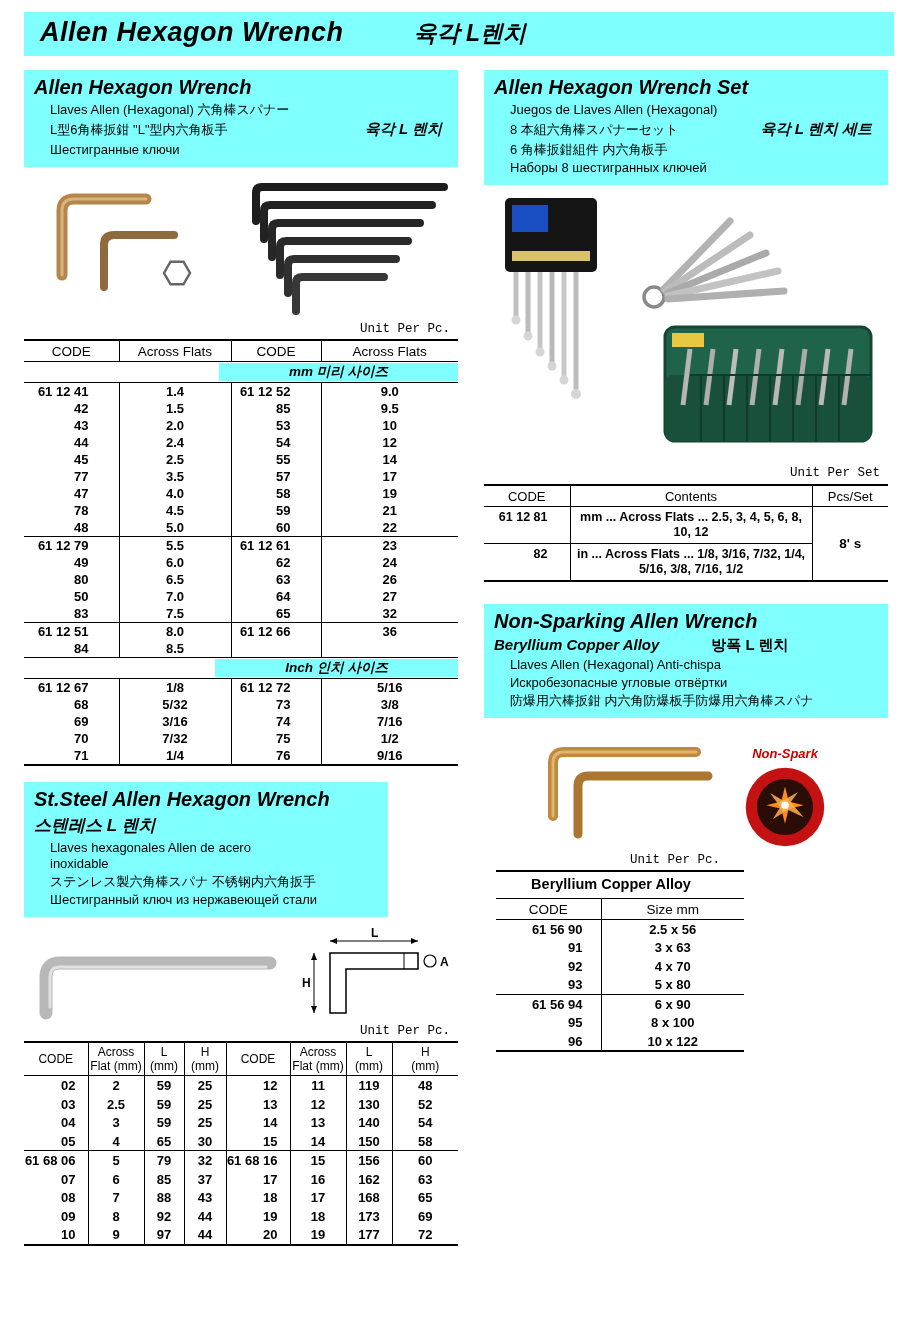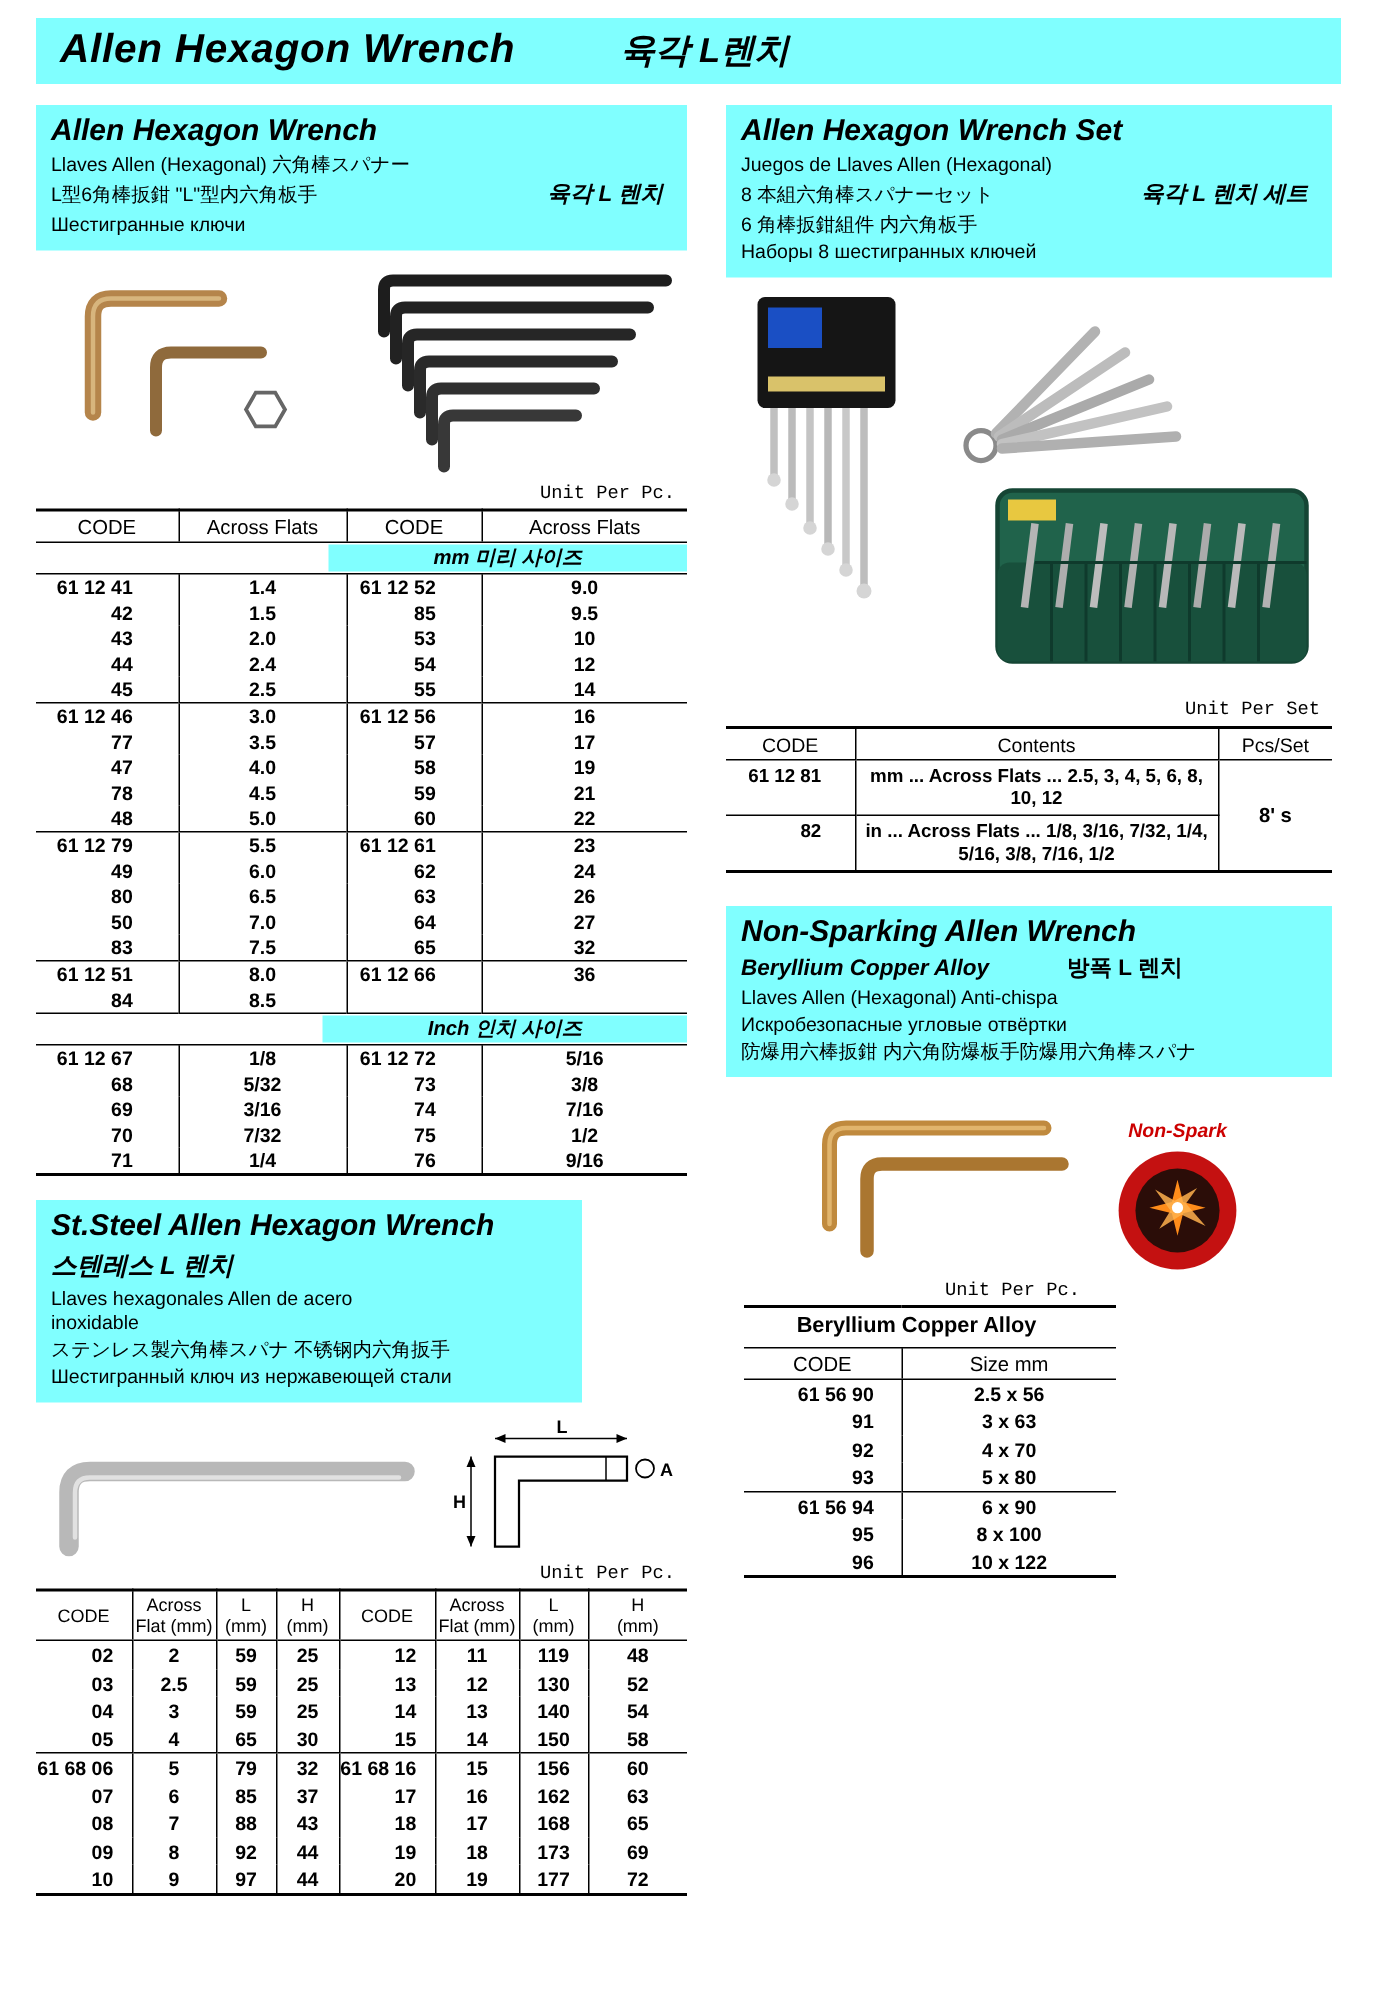--- a/index.html
+++ b/index.html
@@ -10,21 +10,21 @@
   .banner-en { font-style:italic; font-weight:bold; font-size:27px; letter-spacing:.5px; }
   .banner-kr { font-weight:bold; font-style:italic; font-size:23px; }
 
   .columns { display:flex; gap:26px; }
   .col-left { width:434px; }
   .col-right { width:404px; }
 
   .infobox { background:#80ffff; padding:6px 10px 7px; }
   .infobox .ib-title { font-style:italic; font-weight:bold; font-size:20px; margin-bottom:3px; }
   .infobox .ib-title2 { font-style:italic; font-weight:bold; font-size:17px; margin-bottom:3px; }
-  .infobox .line { font-size:13px; margin:2px 0; line-height:16px; }
+  .infobox .line { font-size:13px; margin:2px 16px; line-height:16px; }
   .row-split { display:flex; justify-content:space-between; align-items:baseline; gap:8px; }
   .kr-em { font-weight:bold; font-style:italic; font-size:15px; white-space:nowrap; padding-right:6px; }
 
   .unit { text-align:right; font-size:12.5px; margin:3px 8px 3px 0;font-family:Liberation Mono, monospace; }
   .photo-row { display:flex; align-items:flex-start; gap:10px; margin:6px 0 2px; }
 
   table.tbl { border-collapse:collapse; width:100%; table-layout:fixed;
               border-top:2px solid #000; border-bottom:2px solid #000; }
   .tbl th { font-weight:normal; font-size:13.5px; padding:3px 0 2px; border-bottom:1.5px solid #000; text-align:center; }
   .tbl td { font-weight:bold; font-size:13px; text-align:center; padding:1px 0 0; line-height:16px; }
@@ -151,26 +151,20 @@
               <td>44</td>
               <td>2.4</td>
               <td>54</td>
               <td>12</td>
             </tr>
             <tr>
               <td>45</td>
               <td>2.5</td>
               <td>55</td>
               <td>14</td>
-            </tr>
-            <tr class="group-start">
-              <td>61 12 46</td>
-              <td>3.0</td>
-              <td>61 12 56</td>
-              <td>16</td>
             </tr>
             <tr>
               <td>77</td>
               <td>3.5</td>
               <td>57</td>
               <td>17</td>
             </tr>
             <tr>
               <td>47</td>
               <td>4.0</td>

